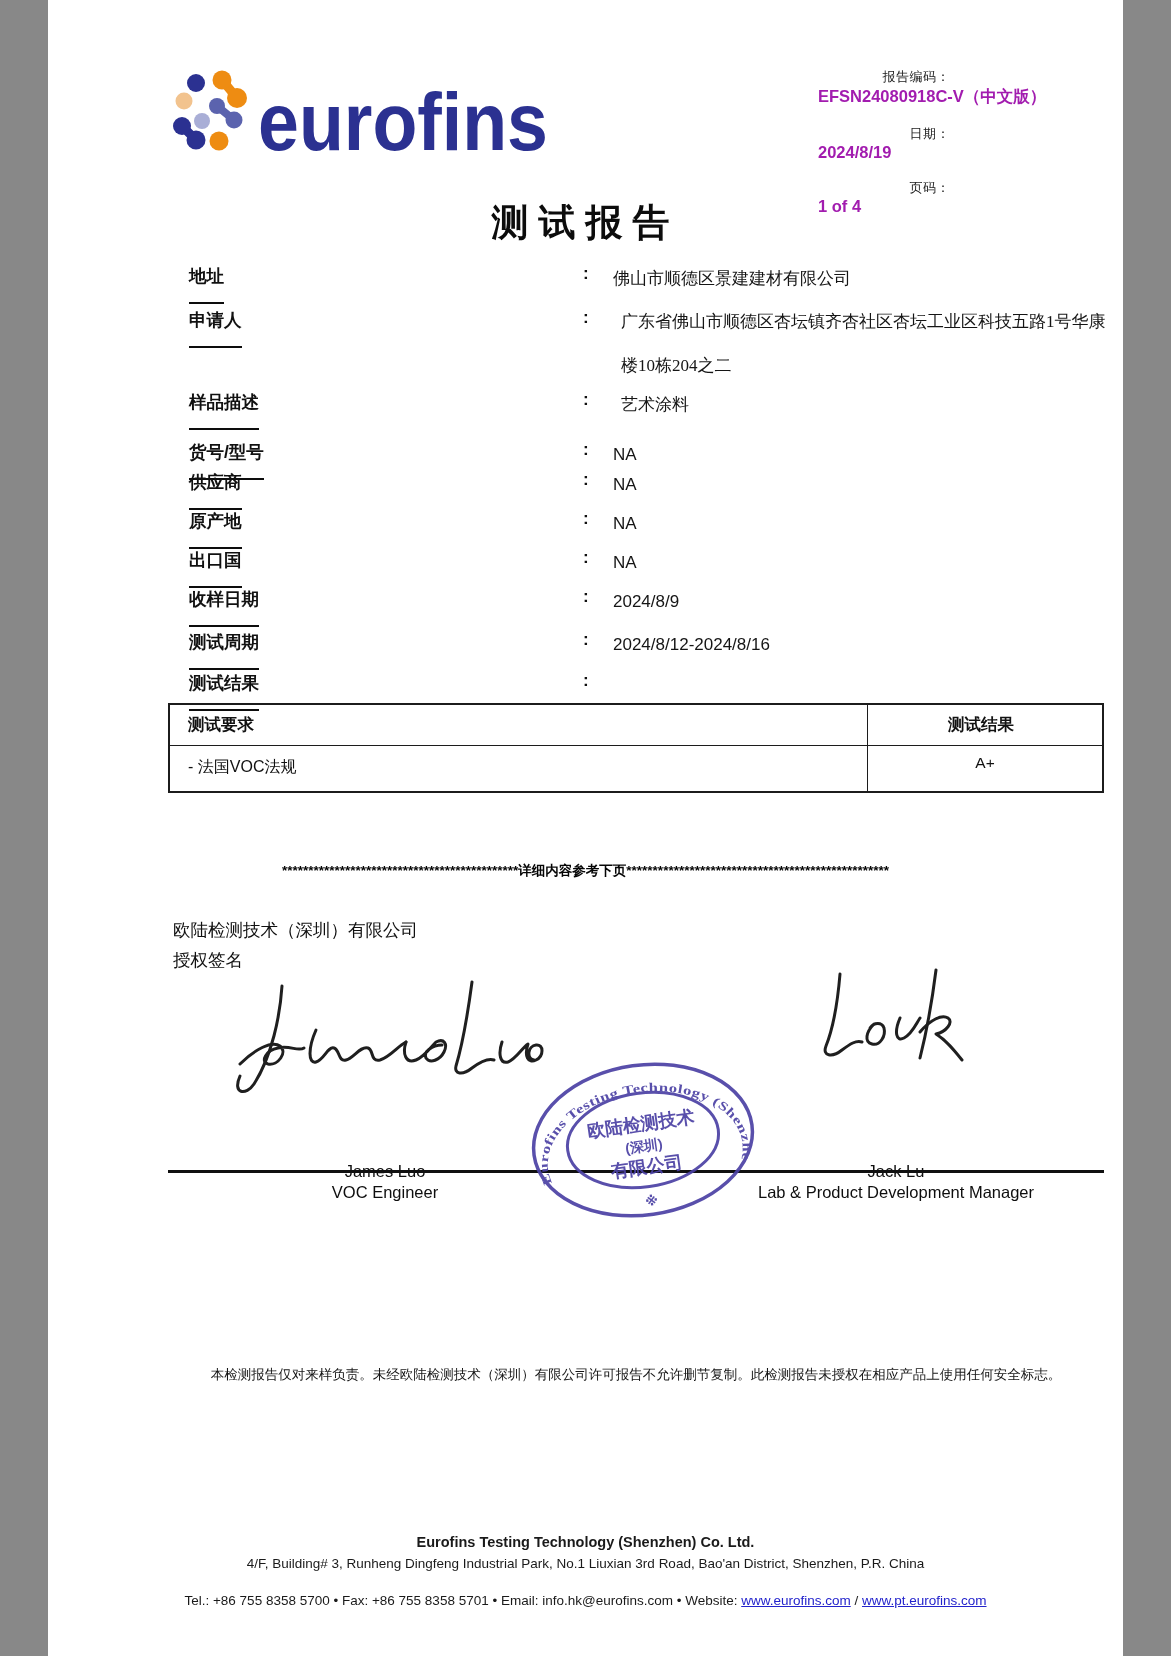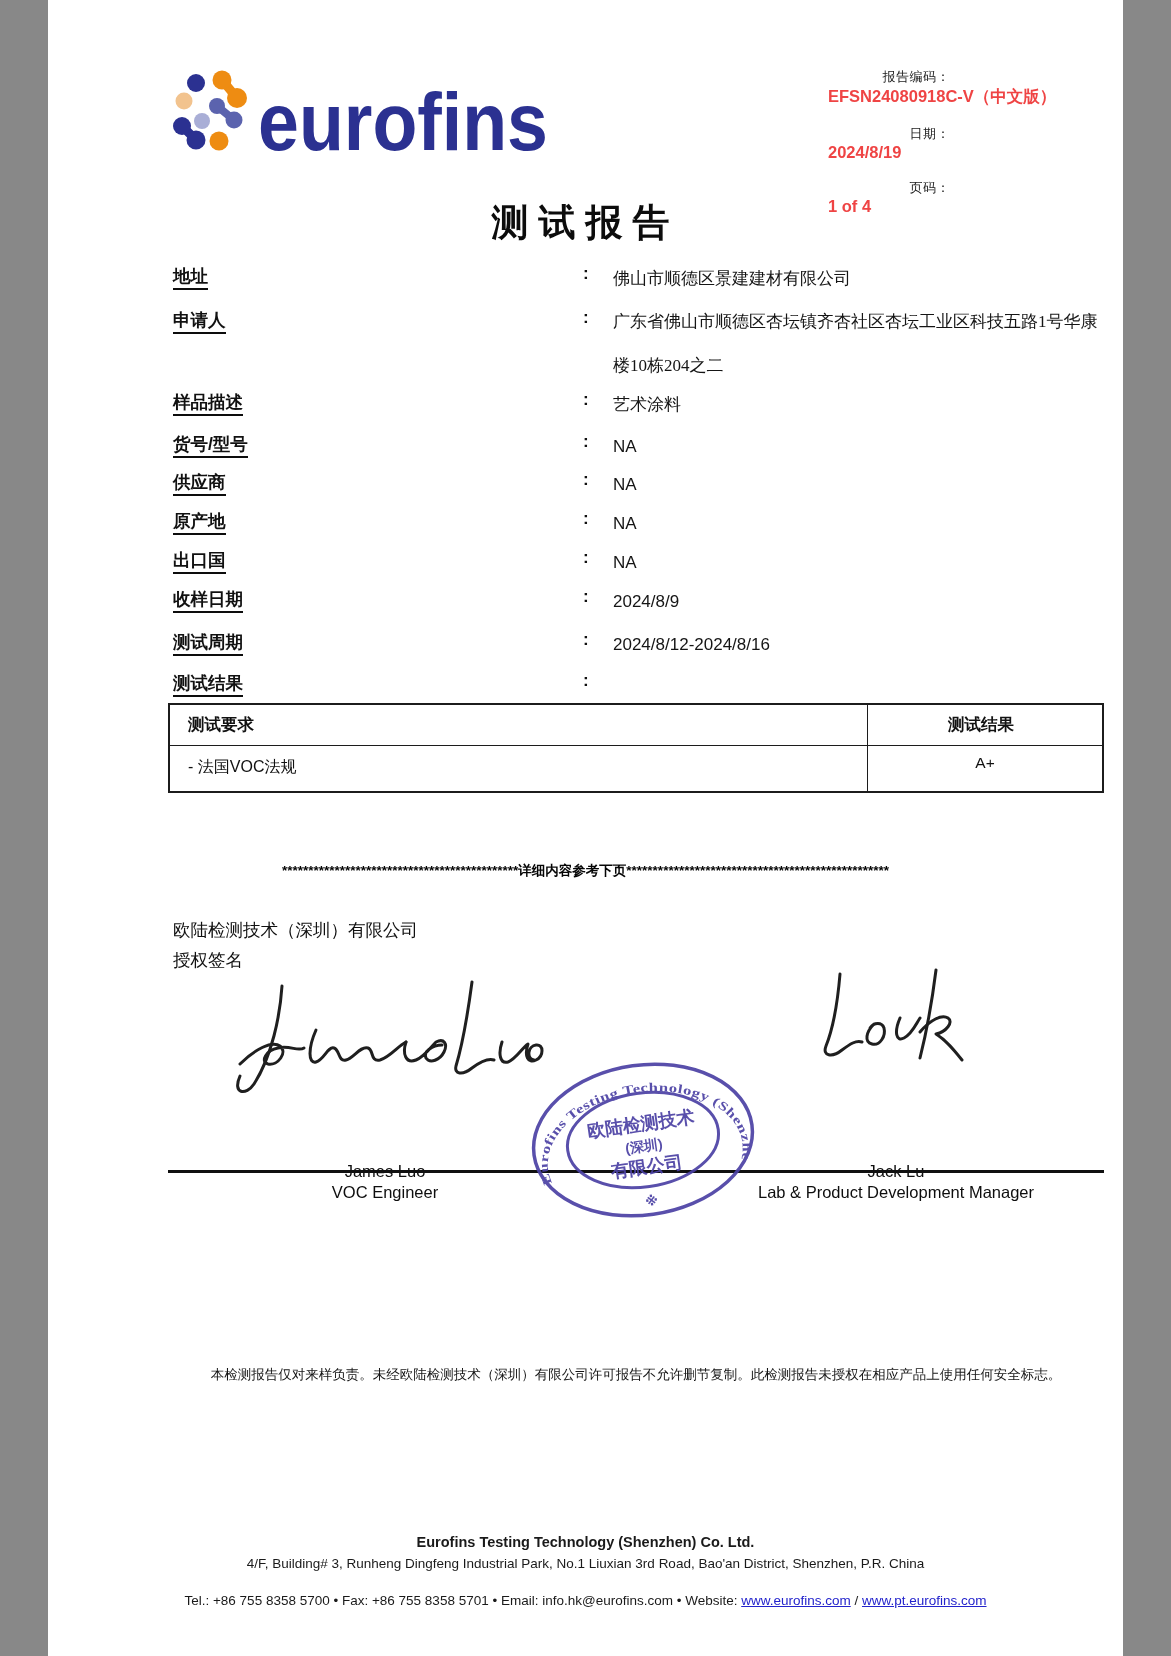--- a/index.html
+++ b/index.html
@@ -6,33 +6,33 @@
   .page{
     position:relative;width:1075px;height:1656px;margin:0 auto;
     background:#ffffff;overflow:hidden;
     font-family:"Liberation Sans","DejaVu Sans",sans-serif;color:#111;
   }
   
   .logo-wrap{position:absolute;left:106px;top:50px;width:520px;height:118px;}
   .meta-block{position:absolute;left:770px;top:68px;width:360px;}
   .meta-row{display:flex;align-items:flex-start;margin-bottom:17px;flex-direction:column;}
   .meta-label{width:132px;text-align:right;font-size:13px;color:#222;letter-spacing:.5px;}
-  .meta-value{margin-left:10px;font-size:16.5px;font-weight:600;color:#ef4444;white-space:nowrap;}
+  .meta-value{font-size:16.5px;font-weight:600;color:#a21caf;white-space:nowrap;}
   
   .doc-title{position:absolute;left:0;top:198px;width:100%;text-align:center;
     font-family:Liberation Mono, monospace;
     font-size:37px;font-weight:bold;letter-spacing:10px;color:#0c0c0c;}
   
   .fields{position:absolute;left:125px;top:258px;width:940px;}
   .f-row{position:absolute;left:0;display:flex;align-items:flex-start;width:940px;}
   .f-label{width:410px;font-size:17.5px;font-weight:bold;flex:none;}
-  .f-label span{border-bottom:2.5px solid #0d0d0d;padding-bottom:2px;}
+  .f-label span{border-bottom:2.5px solid #0d0d0d;padding-bottom:16px;margin-left:16px;}
   .f-colon{width:30px;flex:none;font-size:17px;font-weight:bold;}
   .f-value{flex:1;font-size:17px;line-height:29px;color:#151515;max-width:500px;}
-  .serifv{font-family:"Liberation Serif","DejaVu Serif",serif;}
+  .serifv{font-family:"Liberation Serif","DejaVu Serif",serif;margin-left:8px;}
   
   .rtable{position:absolute;left:120px;top:703px;width:936px;border-collapse:collapse;
     border:2.5px solid #1c1c1c;}
   .rtable th,.rtable td{border:1.5px solid #1c1c1c;}
   .rtable th{font-size:16.5px;font-weight:bold;text-align:left;padding:9px 8px 9px 18px;}
   .rtable th.c2,.rtable td.c2{width:226px;text-align:center;padding-left:0;}
   .rtable td{font-size:16px;padding:11px 0 13px 18px;vertical-align:top;}
   .rtable td.c2{font-size:15.5px;padding-top:8px;}
   
   .stars{position:absolute;left:0;top:862px;width:100%;text-align:center;
@@ -107,21 +107,21 @@
     <div class="f-row" style="top:50px">
       <div class="f-label"><span>申请人</span></div>
       <div class="f-colon">:</div>
       <div class="f-value serifv" style="line-height:44px;margin-top:-8px">广东省佛山市顺德区杏坛镇齐杏社区杏坛工业区科技五路1号华康楼10栋204之二</div>
     </div>
     <div class="f-row" style="top:132px">
       <div class="f-label"><span>样品描述</span></div>
       <div class="f-colon">:</div>
       <div class="f-value serifv">艺术涂料</div>
     </div>
-    <div class="f-row" style="top:174px">
+    <div class="f-row" style="top:182px">
       <div class="f-label"><span>货号/型号</span></div>
       <div class="f-colon">:</div>
       <div class="f-value">NA</div>
     </div>
     <div class="f-row" style="top:212px">
       <div class="f-label"><span>供应商</span></div>
       <div class="f-colon">:</div>
       <div class="f-value">NA</div>
     </div>
     <div class="f-row" style="top:251px">

